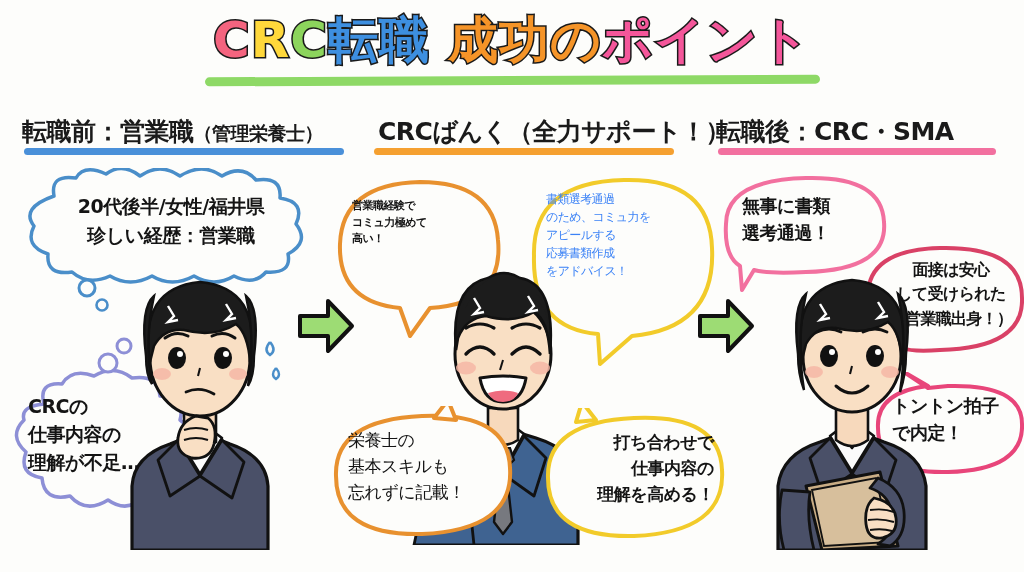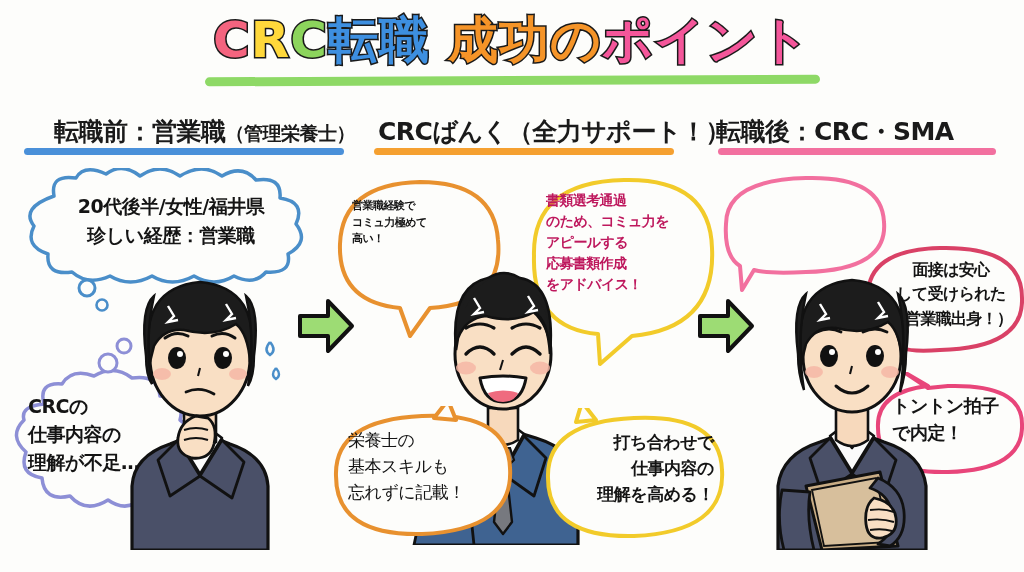--- a/index.html
+++ b/index.html
@@ -69,21 +69,21 @@
 
 <div id="canvas">
 
   <div class="title-wrap">
     <div class="title">
       <span class="t-c1">C</span><span class="t-r">R</span><span class="t-c2">C</span><span class="t-blue">転職</span><span class="title-gap">&nbsp;</span><span class="t-orange">成功</span><span class="t-orange">の</span><span class="t-pink">ポイント</span>
     </div>
   </div>
   <div class="title-underline"></div>
 
-  <div class="col-head" style="left:22px; top:115px;margin-left:32px;">
+  <div class="col-head" style="left:22px; top:115px;">
     <span>転職前：営業職</span><span class="small">（管理栄養士）</span>
   </div>
   <div class="head-underline" style="left:24px; top:148px; width:320px; background:#4a90d9;"></div>
 
   <div class="col-head" style="left:378px; top:115px;">
     <span>CRCばんく</span><span>（全力サポート！）</span>
   </div>
   <div class="head-underline" style="left:374px; top:148px; width:300px; background:#f5a030;"></div>
 
   <div class="col-head" style="left:716px; top:115px;">
@@ -164,21 +164,21 @@
   <svg class="person" style="left:334px; top:178px;" width="172" height="168" viewBox="0 0 172 168">
     <path d="M86,4 Q160,4 164,62 Q170,126 96,130 L76,158 L66,130 Q4,124 6,66 Q8,6 86,4 Z" fill="#fdfdfb" stroke="#e8912f" stroke-width="4" stroke-linejoin="round"></path>
   </svg>
   <div style="position:absolute; left:352px; top:198px; width:140px; font-size:11px; font-weight:bold; color:#141414; line-height:1.52; letter-spacing:-0.5px; white-space:pre-line; text-align:left;">営業職経験で
 コミュ力極めて
 高い！</div>
 
   <svg class="person" style="left:528px; top:176px;" width="190" height="200" viewBox="0 0 190 200">
     <path d="M96,4 Q182,2 184,72 Q188,152 104,160 L72,188 L70,158 Q4,152 6,80 Q4,6 96,4 Z" fill="#fdfdfb" stroke="#f2cb2a" stroke-width="4" stroke-linejoin="round"></path>
   </svg>
-  <div style="position:absolute; left:546px; top:190px; width:158px; font-size:14px; font-weight:bold; color:#be185d; line-height:1.5; letter-spacing:-0.6px; white-space:pre-line; text-align:left;">書類選考通過
+  <div style="position:absolute; left:546px; top:190px; width:158px; font-size:12px; font-weight:normal; color:#3b82f6; line-height:1.5; letter-spacing:-0.6px; white-space:pre-line; text-align:left;">書類選考通過
 のため、コミュ力を
 アピールする
 応募書類作成
 をアドバイス！</div>
 
   <svg class="person" style="left:408px; top:250px;" width="190" height="295" viewBox="0 0 190 295">
 
     <path d="M20,295 L20,228 Q24,200 62,188 L95,178 L128,188 Q166,200 170,228 L170,295 Z" fill="#3f6391" stroke="#111" stroke-width="3.2" stroke-linejoin="round"></path>
 
     <path d="M74,184 L95,222 L116,184 L108,178 L95,198 L82,178 Z" fill="#fbfbfb" stroke="#111" stroke-width="2.6" stroke-linejoin="round"></path>
@@ -242,20 +242,22 @@
 仕事内容の
 理解を高める！</div>
 
   <svg class="arrow" style="left:694px; top:296px;" width="62" height="60" viewBox="0 0 62 60">
     <path d="M6,20 L34,20 L34,5 L58,30 L34,55 L34,40 L6,40 Z" fill="#9ddc74" stroke="#111" stroke-width="4" stroke-linejoin="round"></path>
   </svg>
 
   <svg class="person" style="left:720px; top:172px;" width="170" height="122" viewBox="0 0 170 122">
     <path d="M86,6 Q162,4 164,50 Q168,98 86,100 Q48,102 34,98 L22,118 L20,94 Q4,84 6,52 Q6,8 86,6 Z" fill="#fdfdfb" stroke="#f2709f" stroke-width="4" stroke-linejoin="round"></path>
   </svg>
+  <div style="position:absolute; left:742px; top:192px; width:140px; font-size:18px; font-weight:bold; color:#141414; line-height:1.52; letter-spacing:-0.5px; white-space:pre-line; text-align:left;">無事に書類
+選考通過！</div>
 
   <svg class="person" style="left:862px; top:242px;" width="164" height="130" viewBox="0 0 164 130">
     <path d="M78,6 Q160,4 160,56 Q162,106 78,108 Q50,110 40,106 L24,126 L26,100 Q6,92 6,56 Q4,8 78,6 Z" fill="#fdfdfb" stroke="#d94166" stroke-width="4" stroke-linejoin="round"></path>
   </svg>
   <div style="position:absolute; left:880px; top:258px; width:142px; font-size:16px; font-weight:bold; color:#141414; line-height:1.52; letter-spacing:-0.7px; white-space:pre-line; text-align:center;">面接は安心
 して受けられた
 （営業職出身！）</div>
 
   <svg class="person" style="left:872px; top:372px;" width="154" height="112" viewBox="0 0 154 112">
     <path d="M76,14 Q150,12 150,52 Q152,98 76,100 Q6,102 6,56 Q4,20 56,14 L32,0 L56,16 Z" fill="#fdfdfb" stroke="#e8457a" stroke-width="4" stroke-linejoin="round"></path>

